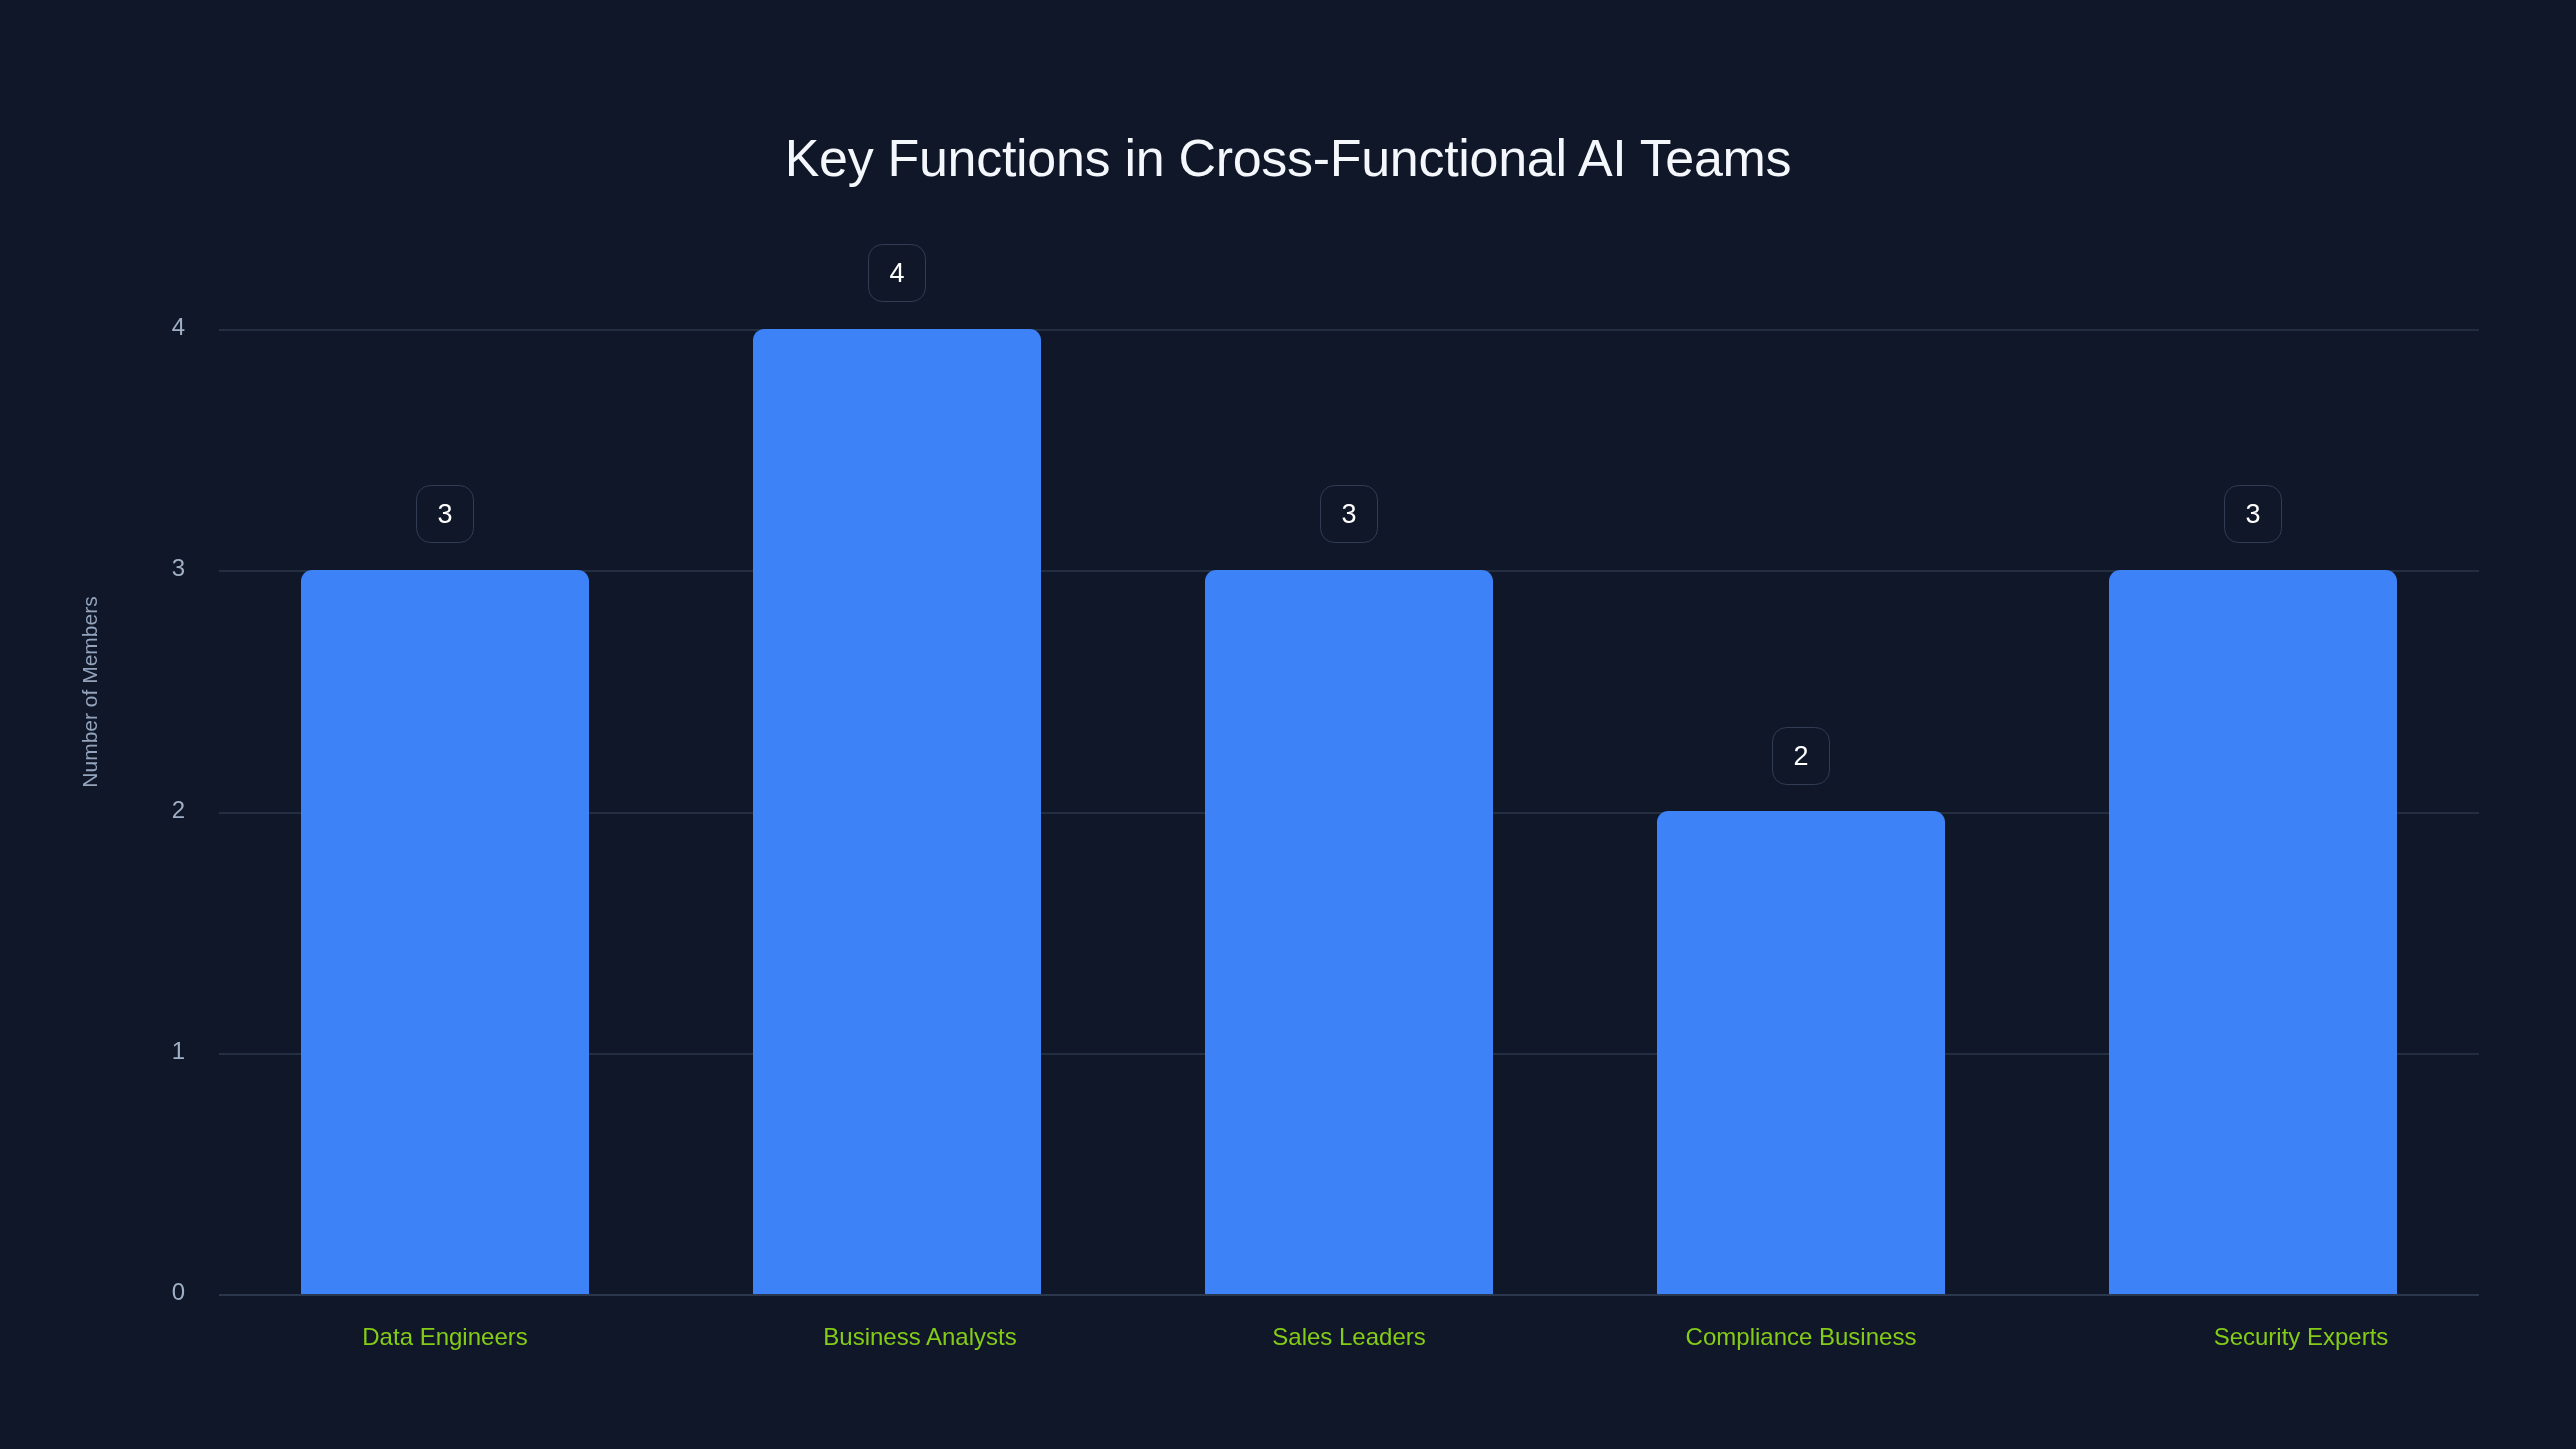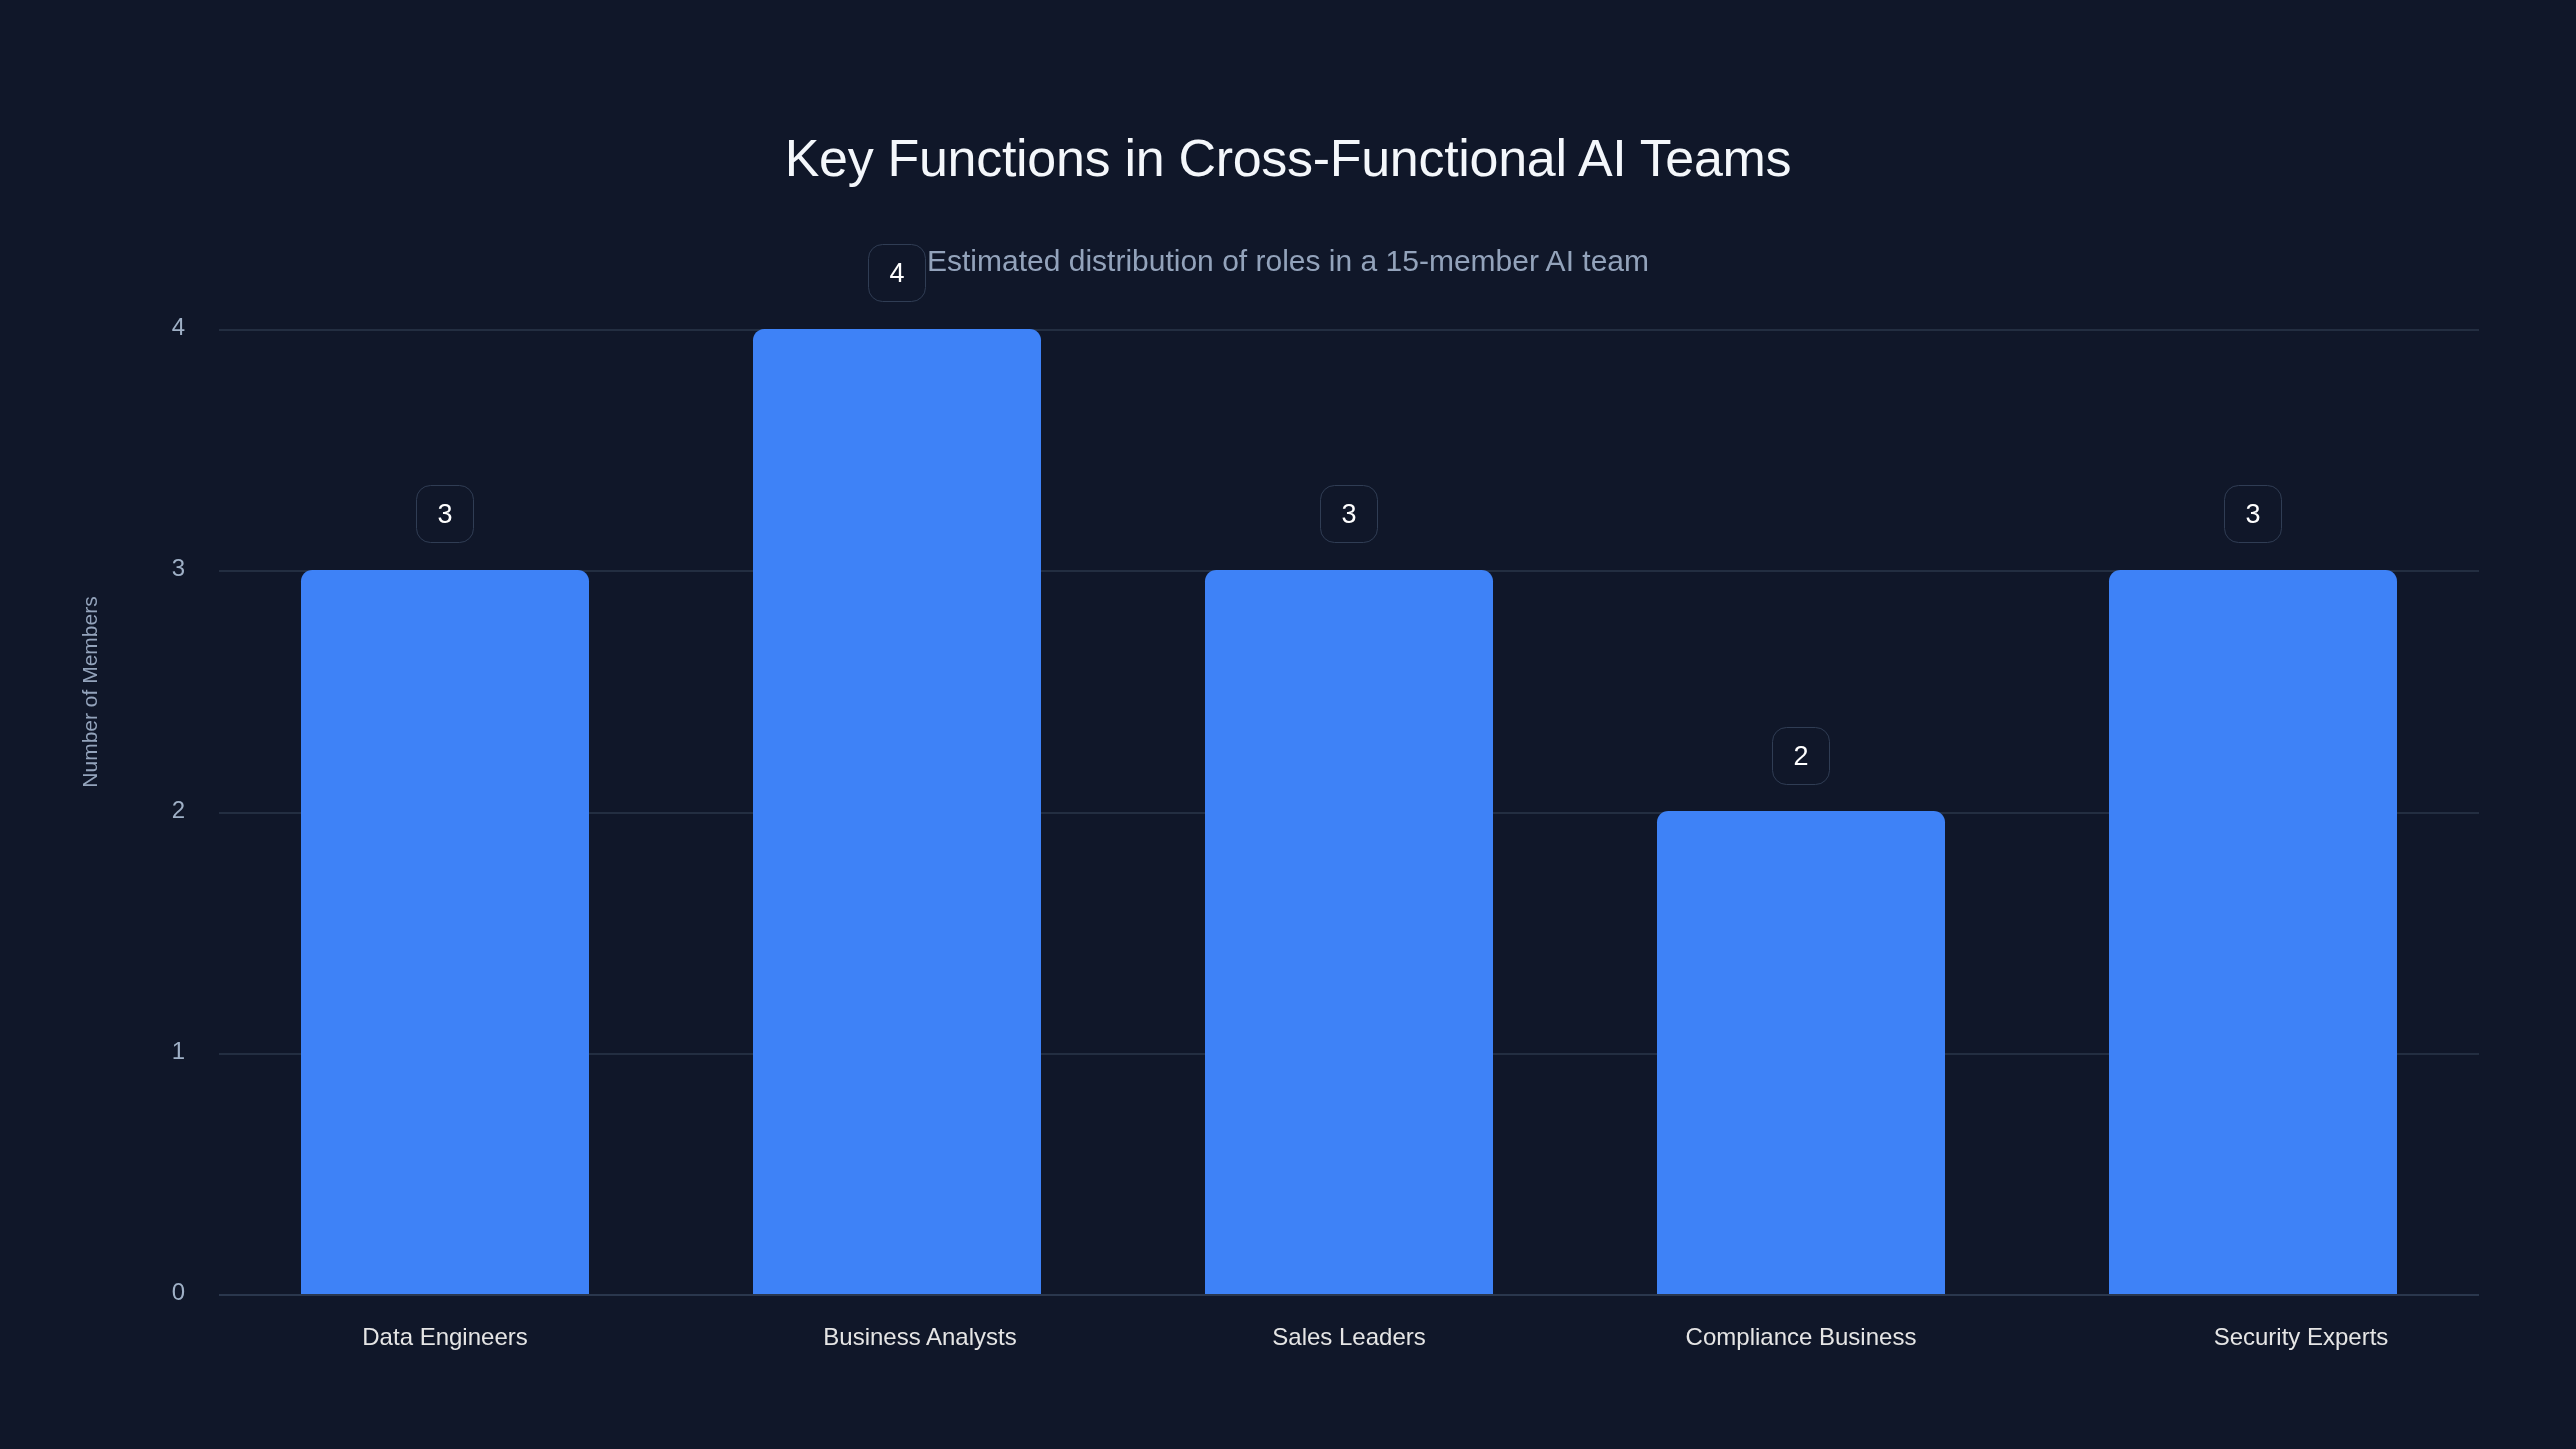--- a/index.html
+++ b/index.html
@@ -112,32 +112,31 @@
     justify-content: center;
     line-height: 1;
   }
 
   
   .x-tick-label {
     position: absolute;
     top: 1323px;
     transform: translateX(-50%);
     font-size: 24px;
-    color: #e5e5e5;
+    color: #84cc16;
     white-space: nowrap;
   }
 </style>
 </head>
 <body>
 
 <div id="chart-root">
 
   <div class="chart-title">Key Functions in Cross-Functional AI Teams</div>
 
-  <div class="chart-subtitle">Estimated distribution of roles in a 15-member AI team</div>
 
   <div class="y-axis-title">Number of Members</div>
 
   <div id="y-ticks">
       <div class="y-tick-label" style="right: 2391px; top: 1278px;">0</div>
       <div class="y-tick-label" style="right: 2391px; top: 1037px;">1</div>
       <div class="y-tick-label" style="right: 2391px; top: 796px;">2</div>
       <div class="y-tick-label" style="right: 2391px; top: 554px;">3</div>
       <div class="y-tick-label" style="right: 2391px; top: 313px;">4</div>
     </div>

